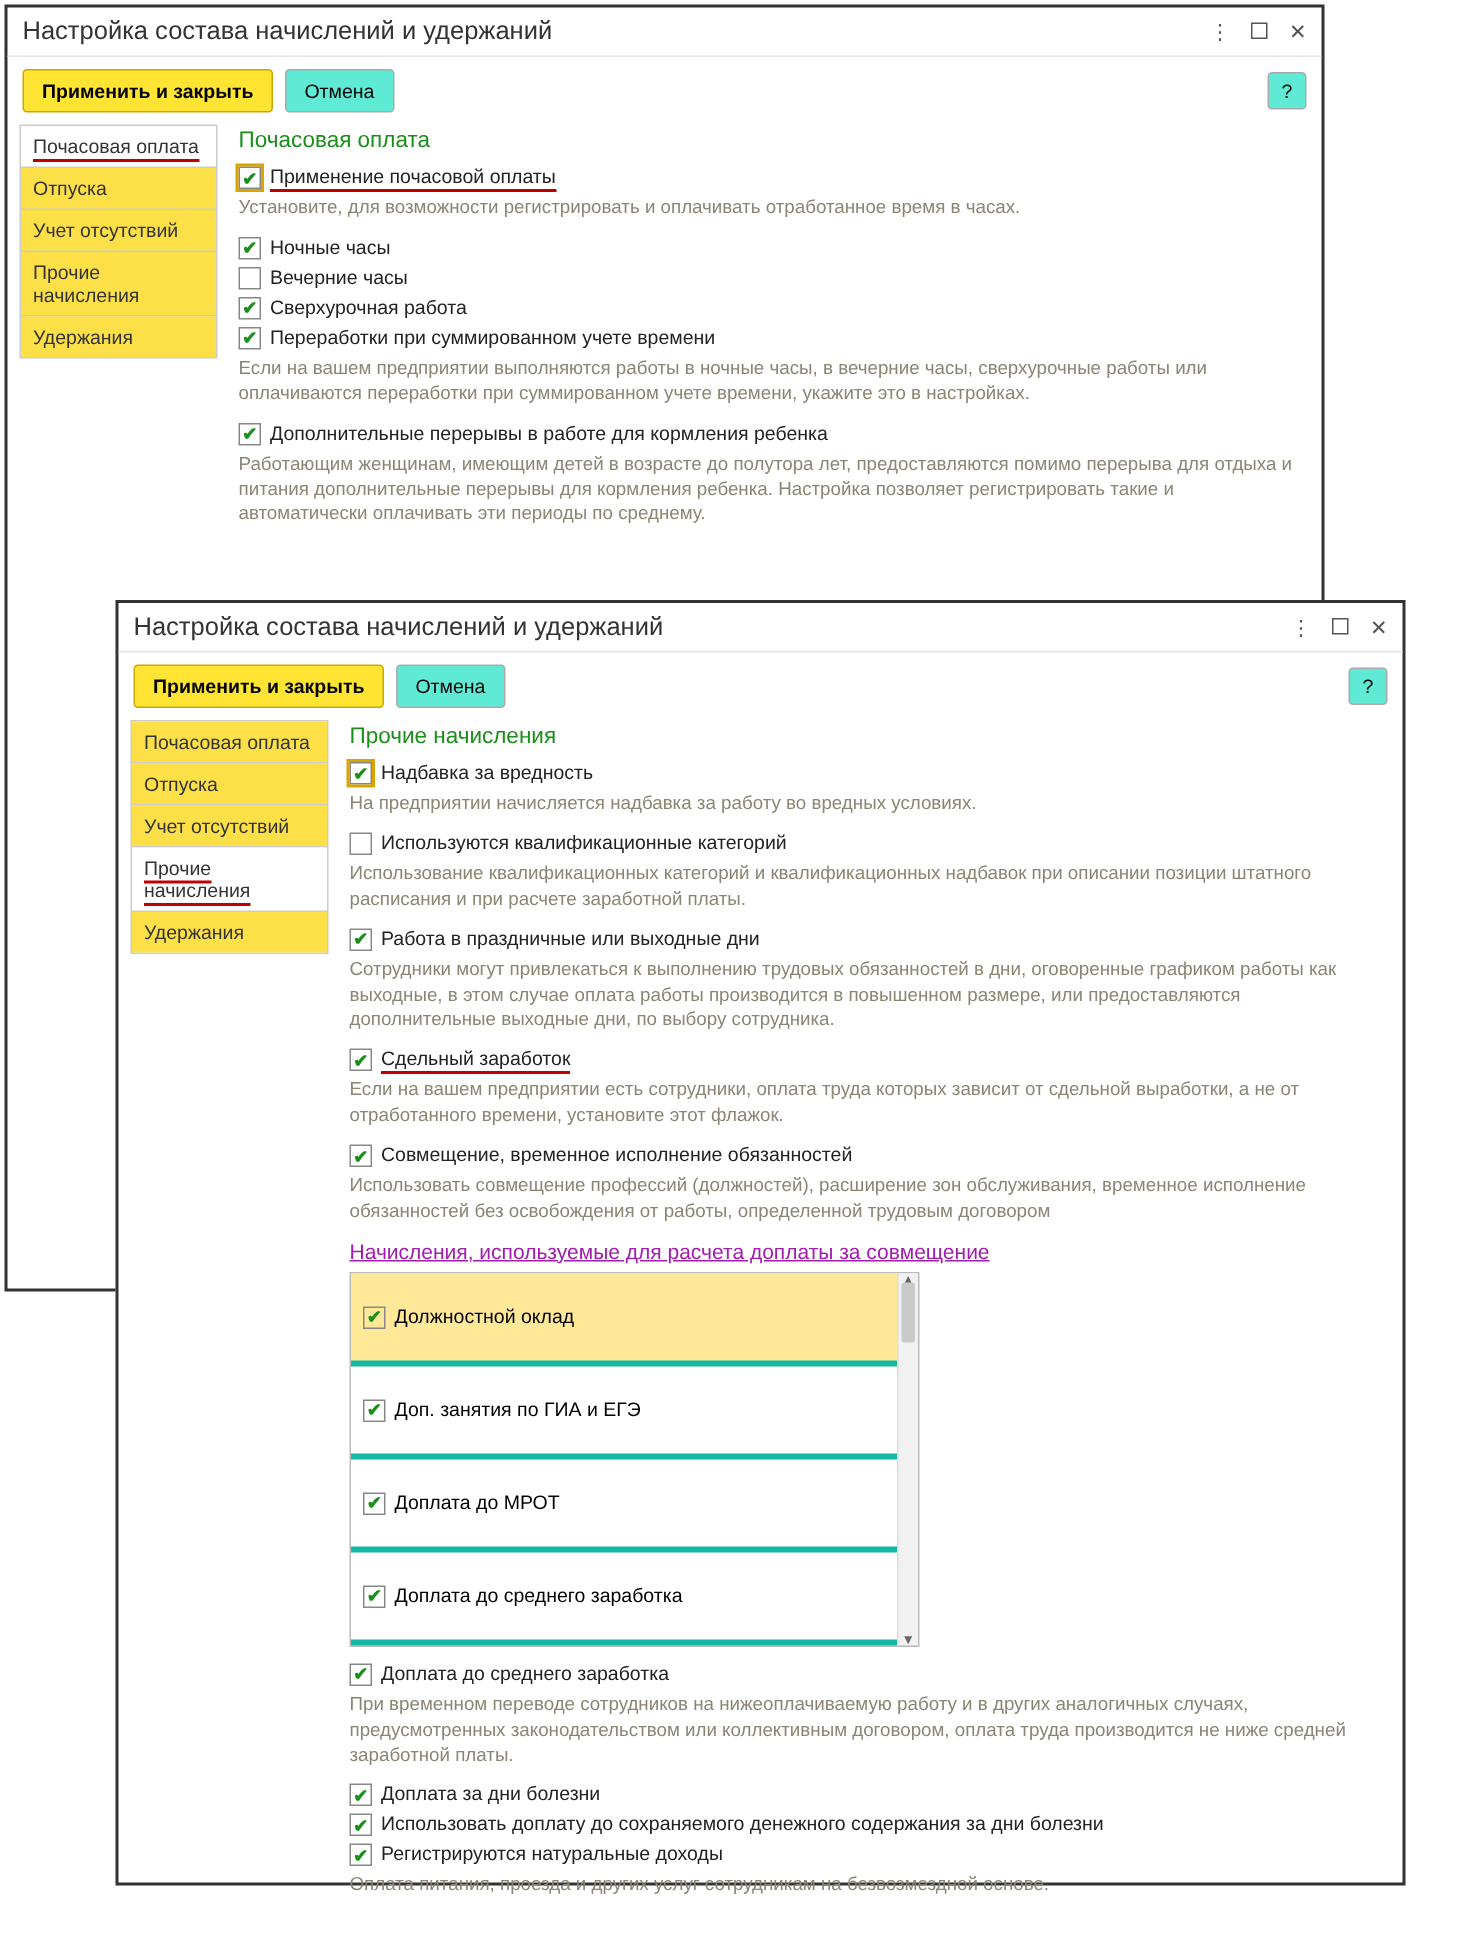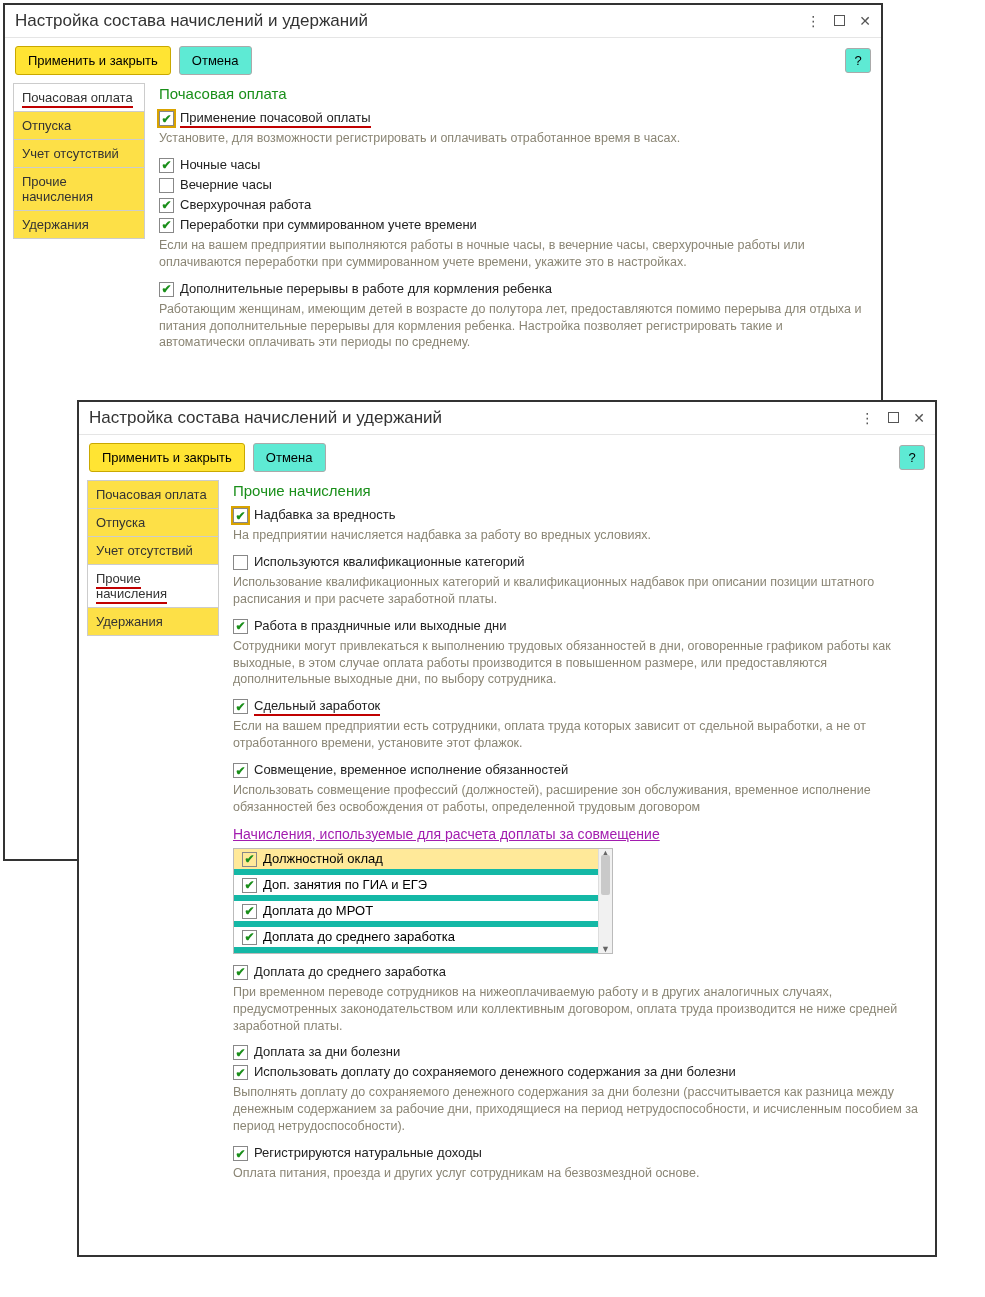--- a/index.html
+++ b/index.html
@@ -40,21 +40,21 @@
     border: 1px solid #aaa;
     border-radius: 3px;
     padding: 6px 12px;
     font-size: 13px;
     background: #5eead4;
     cursor: pointer;
   }
   .btn-primary {
     background: #ffe433;
     border-color: #c9a800;
-    font-weight: normal;
+    font-weight: bold;
     text-align: right;
   }
   .btn-help {
     margin-left: auto;
     width: 26px;
     text-align: center;
     padding: 4px 0;
   }
   .body {
     display: flex;
@@ -94,22 +94,22 @@
   .chk-label { color: #222; }
   .desc { color: #8a8574; font-size: 12.5px; margin: 2px 0 10px 0; line-height: 1.35; }
   .listbox {
     border: 1px solid #bbb;
     width: 380px;
     margin: 6px 0 10px 0;
     position: relative;
   }
   .listbox .item {
     display: flex; align-items: center; gap: 6px;
-    padding: 2px 8px;
-    border-bottom: 6px solid #14b8a6;
+    padding: 21px 8px;
+    border-bottom: 4px solid #14b8a6;
   }
   .listbox .item:last-child { border-bottom: none; }
   .listbox .item.sel { background: #ffe999; }
   .listbox .scroll {
     position: absolute; right: 0; top: 0; bottom: 0; width: 14px;
     background: #f1f1f1; border-left: 1px solid #ddd;
   }
   .listbox .scroll .thumb {
     position: absolute; left: 2px; right: 2px; top: 6px; height: 40px;
     background: #c9c9c9; border-radius: 2px;
@@ -272,21 +272,20 @@
 
       <div class="chk-row">
         <span class="chk checked"></span>
         <span class="chk-label">Доплата за дни болезни</span>
       </div>
 
       <div class="chk-row">
         <span class="chk checked"></span>
         <span class="chk-label">Использовать доплату до сохраняемого денежного содержания за дни болезни</span>
       </div>
-      <div class="desc">Выполнять доплату до сохраняемого денежного содержания за дни болезни (рассчитывается как разница между денежным содержанием за рабочие дни, приходящиеся на период нетрудоспособности, и исчисленным пособием за период нетрудоспособности).</div>
 
       <div class="chk-row">
         <span class="chk checked"></span>
         <span class="chk-label">Регистрируются натуральные доходы</span>
       </div>
       <div class="desc">Оплата питания, проезда и других услуг сотрудникам на безвозмездной основе.</div>
 
     </div>
   </div>
 </div>

